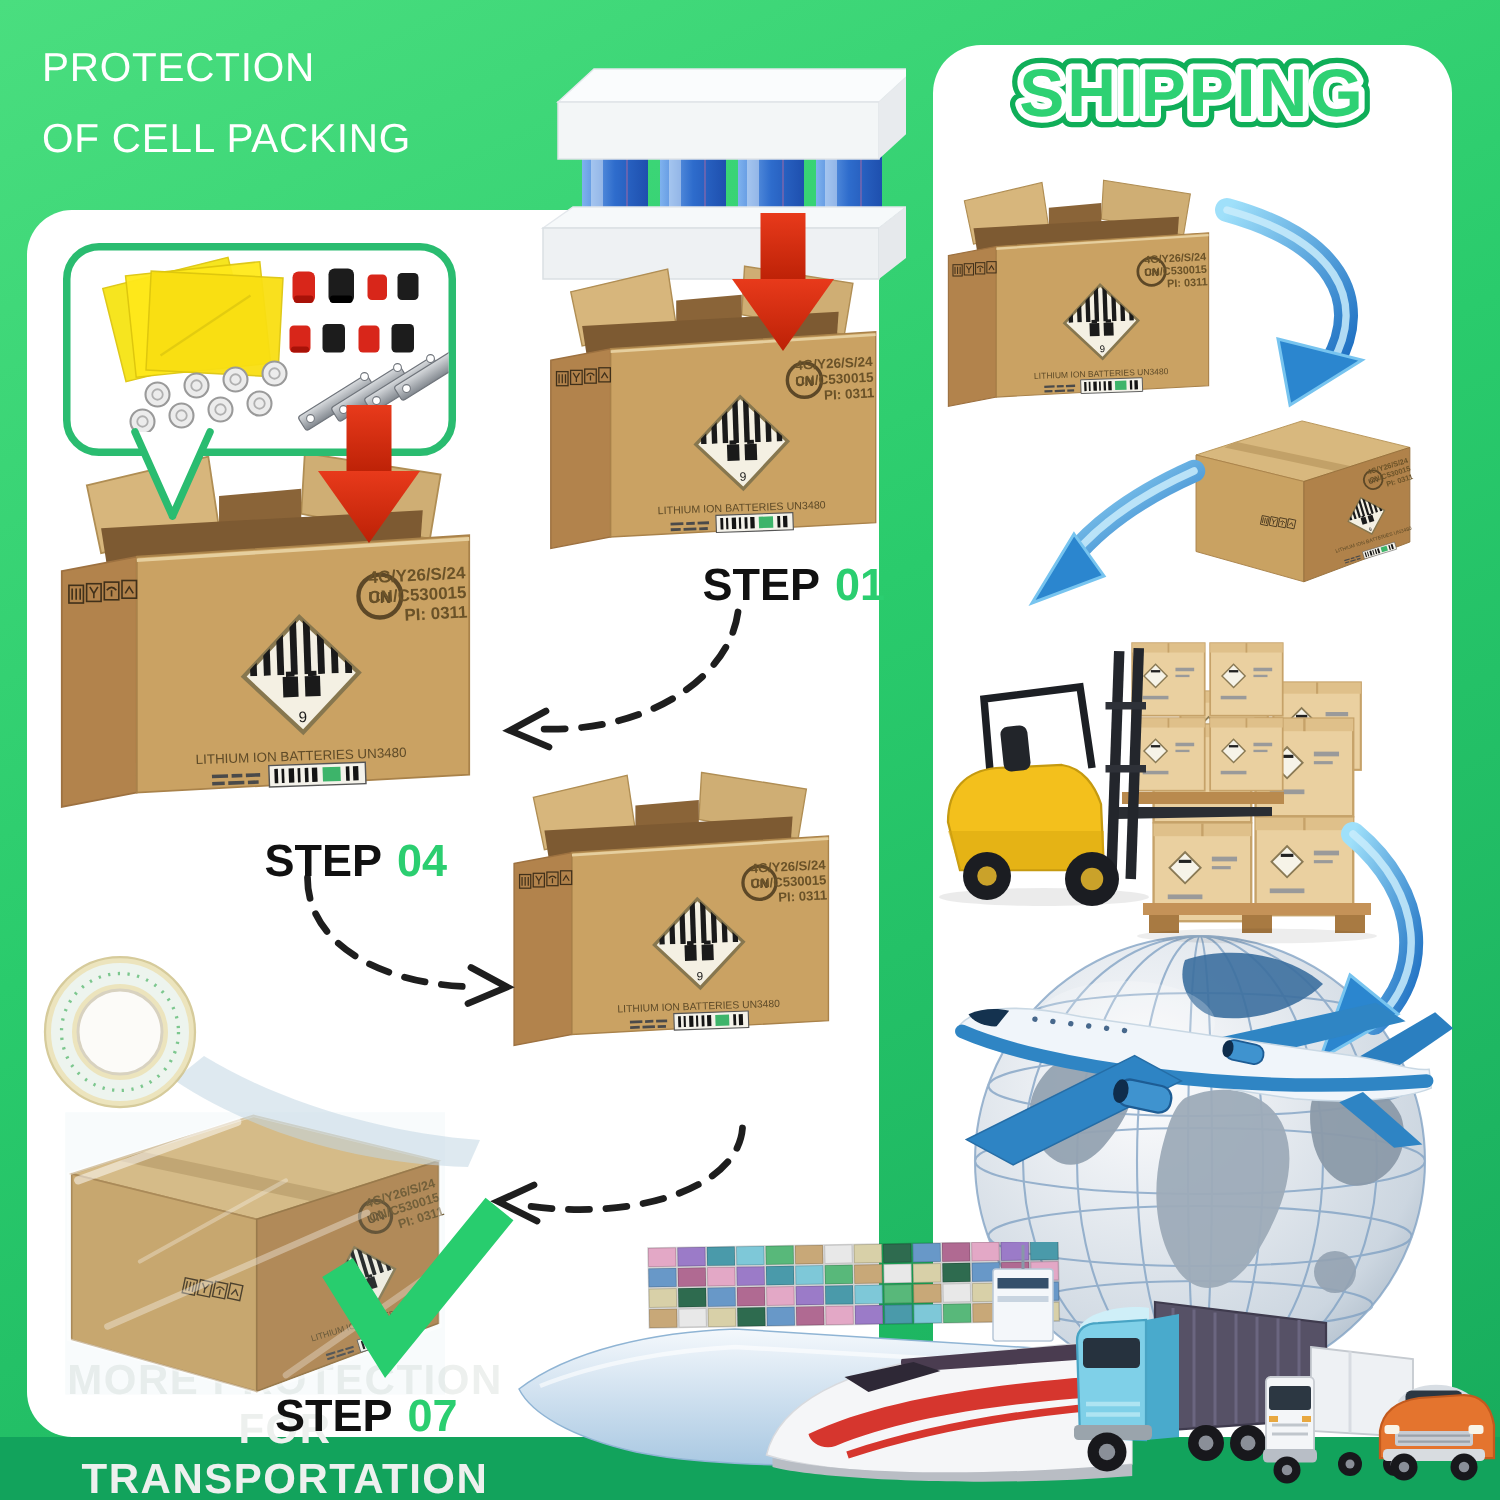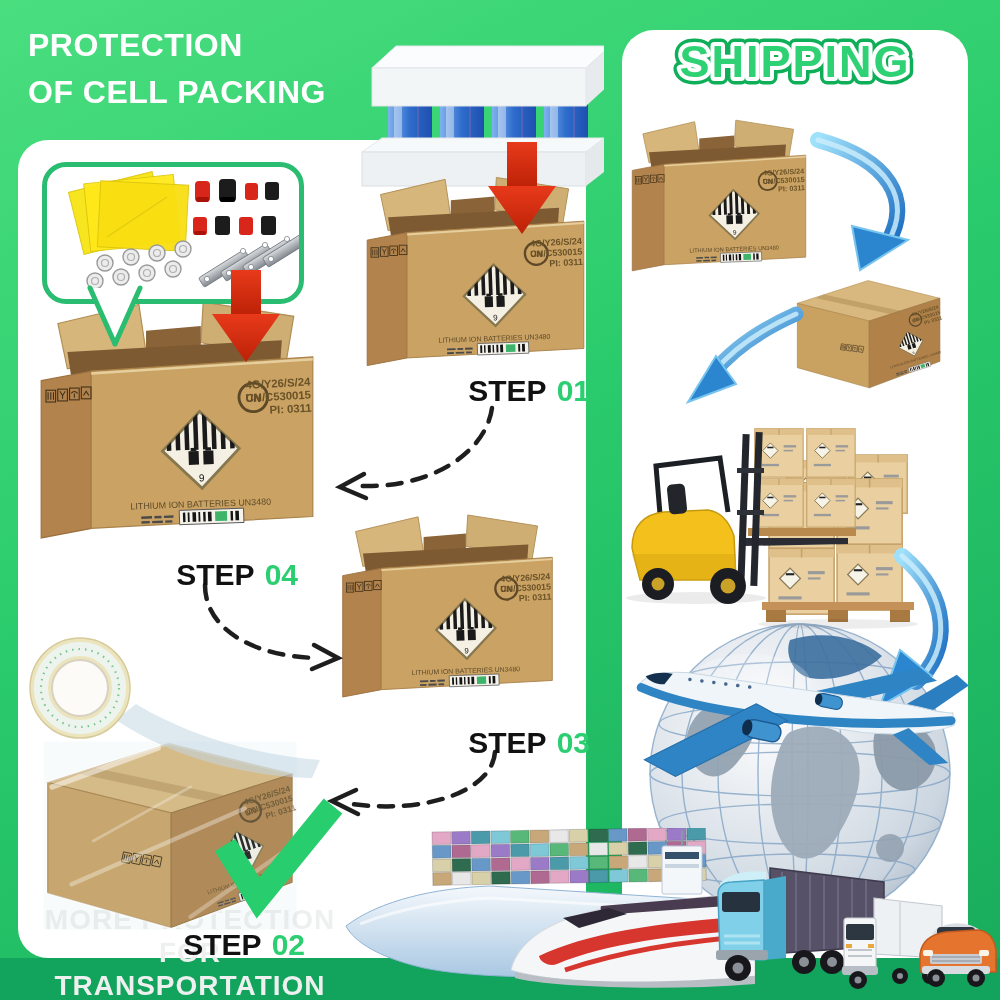--- a/index.html
+++ b/index.html
@@ -4,22 +4,22 @@
 <style>
   html,body{margin:0;padding:0;background:#0f9e58;}
   #stage{position:relative;width:1000px;height:1000px;overflow:hidden;
     font-family:"Liberation Sans",sans-serif;
     background:linear-gradient(155deg,#4ade7f 0%,#2acb6c 45%,#17ab5c 100%);}
   .abs{position:absolute;}
   .panel{position:absolute;background:#ffffff;z-index:1;}
   #leftPanel{left:18px;top:140px;width:568px;height:818px;border-radius:30px;}
   #rightPanel{left:622px;top:30px;width:346px;height:928px;border-radius:32px;}
   #bottomBand{position:absolute;left:0;top:958px;width:1000px;height:42px;background:#12a35c;z-index:0;}
-  #mainTitle{position:absolute;left:28px;top:22px;z-index:2;color:#ffffff;font-weight:700;
-    font-size:32px;line-height:47px;letter-spacing:.5px;}
+  #mainTitle{position:absolute;left:28px;top:22px;z-index:2;color:#ffffff;font-weight:400;
+    font-size:27px;line-height:47px;letter-spacing:.5px;}
   #watermark{position:absolute;left:10px;top:903px;width:360px;z-index:2;text-align:center;
     color:#edf0ee;font-weight:800;font-size:28px;line-height:33px;letter-spacing:1px;}
   .step{position:absolute;z-index:11;font-weight:800;font-size:30px;color:#111111;text-align:right;white-space:nowrap;}
   .step .num{color:#2bce70;margin-left:10px;}
   #bubble{position:absolute;left:42px;top:162px;width:252px;height:132px;background:#ffffff;
     border:5px solid #2abc70;border-radius:24px;z-index:4;}
   svg{display:block;}
   .img{position:absolute;z-index:3;}
   #fx{position:absolute;left:0;top:0;z-index:5;pointer-events:none;}
   #planeSvg{position:absolute;z-index:6;}
@@ -607,20 +607,17 @@
     <circle cx="64" cy="68" r="9" fill="#18181c"></circle>
       <circle cx="64" cy="68" r="3.5" fill="#8a8f98"></circle>
   </svg>
 
   <div class="step" style="left:420px;top:374px;width:170px">
     <span>STEP</span><span class="num">01</span>
   </div>
   <div class="step" style="left:108px;top:558px;width:190px">
     <span>STEP</span><span class="num">04</span>
   </div>
-  <div class="step" style="left:420px;top:726px;width:170px">
-    <span>STEP</span><span class="num">03</span>
+  <div class="step" style="left:105px;top:928px;width:200px">
+    <span>STEP</span><span class="num">07</span>
   </div>
-  <div class="step" style="left:105px;top:928px;width:200px">
-    <span>STEP</span><span class="num">02</span>
-  </div>
 
 </div>
 
 </body></html>

